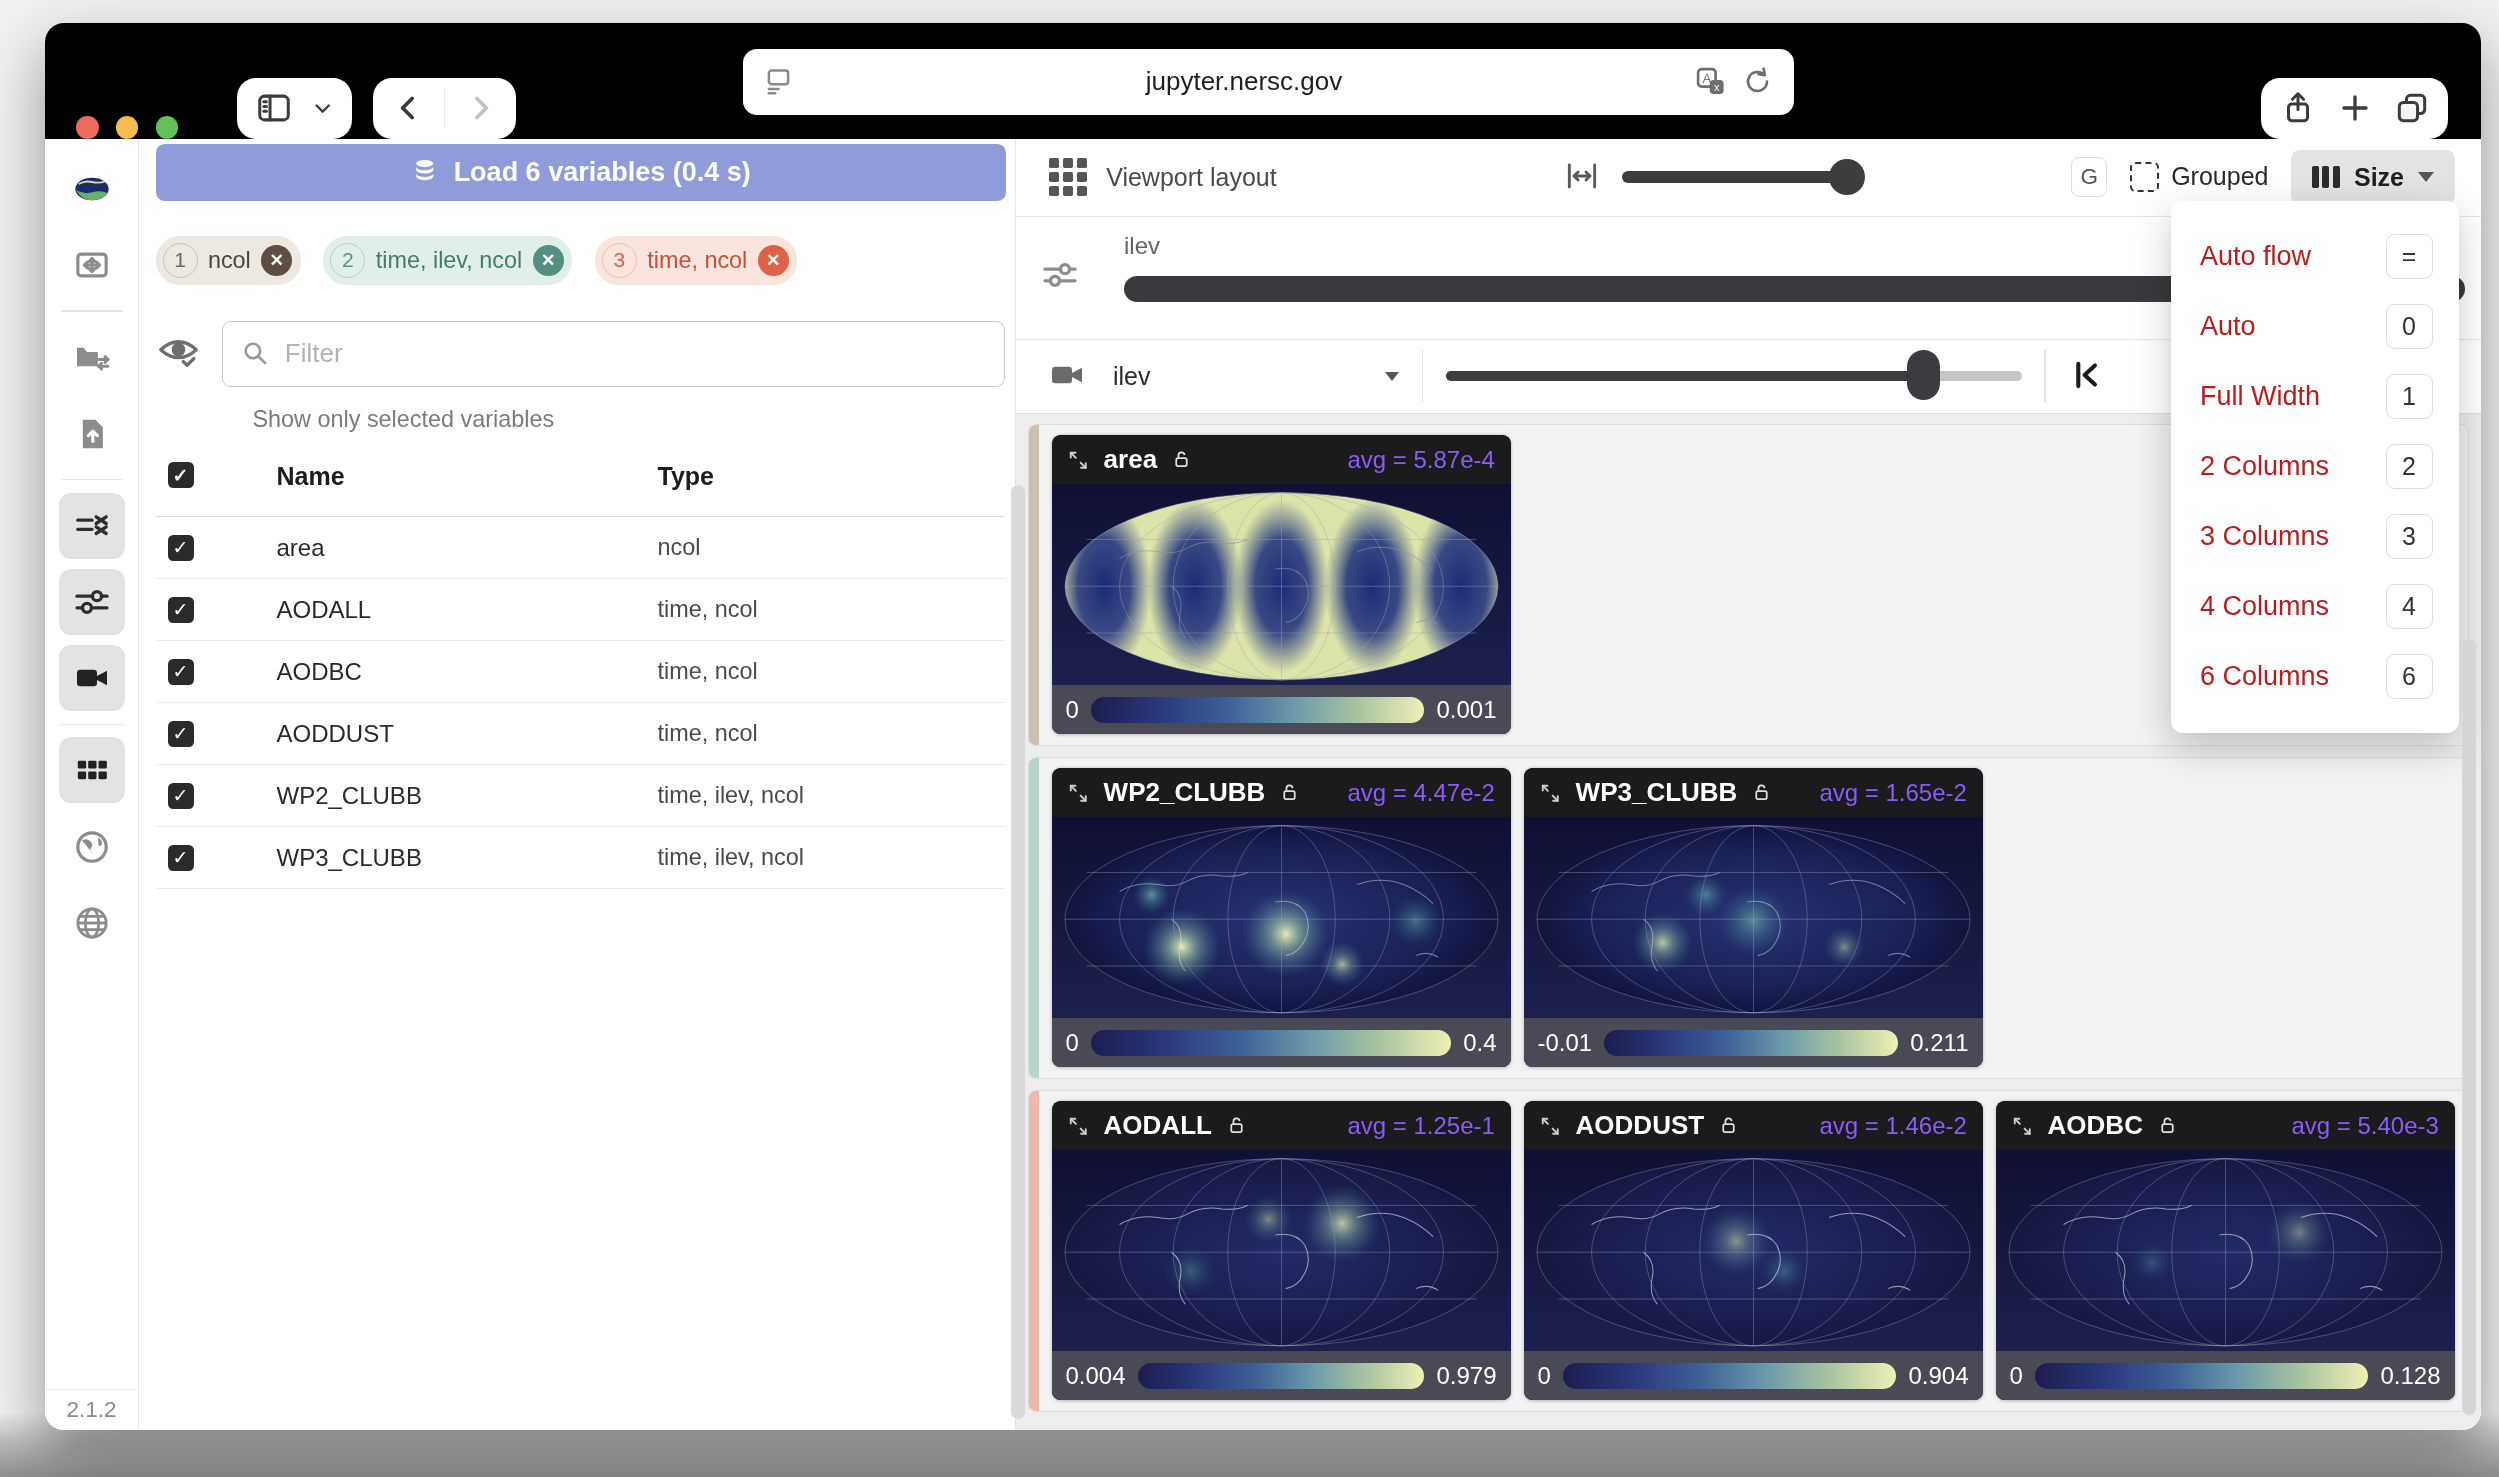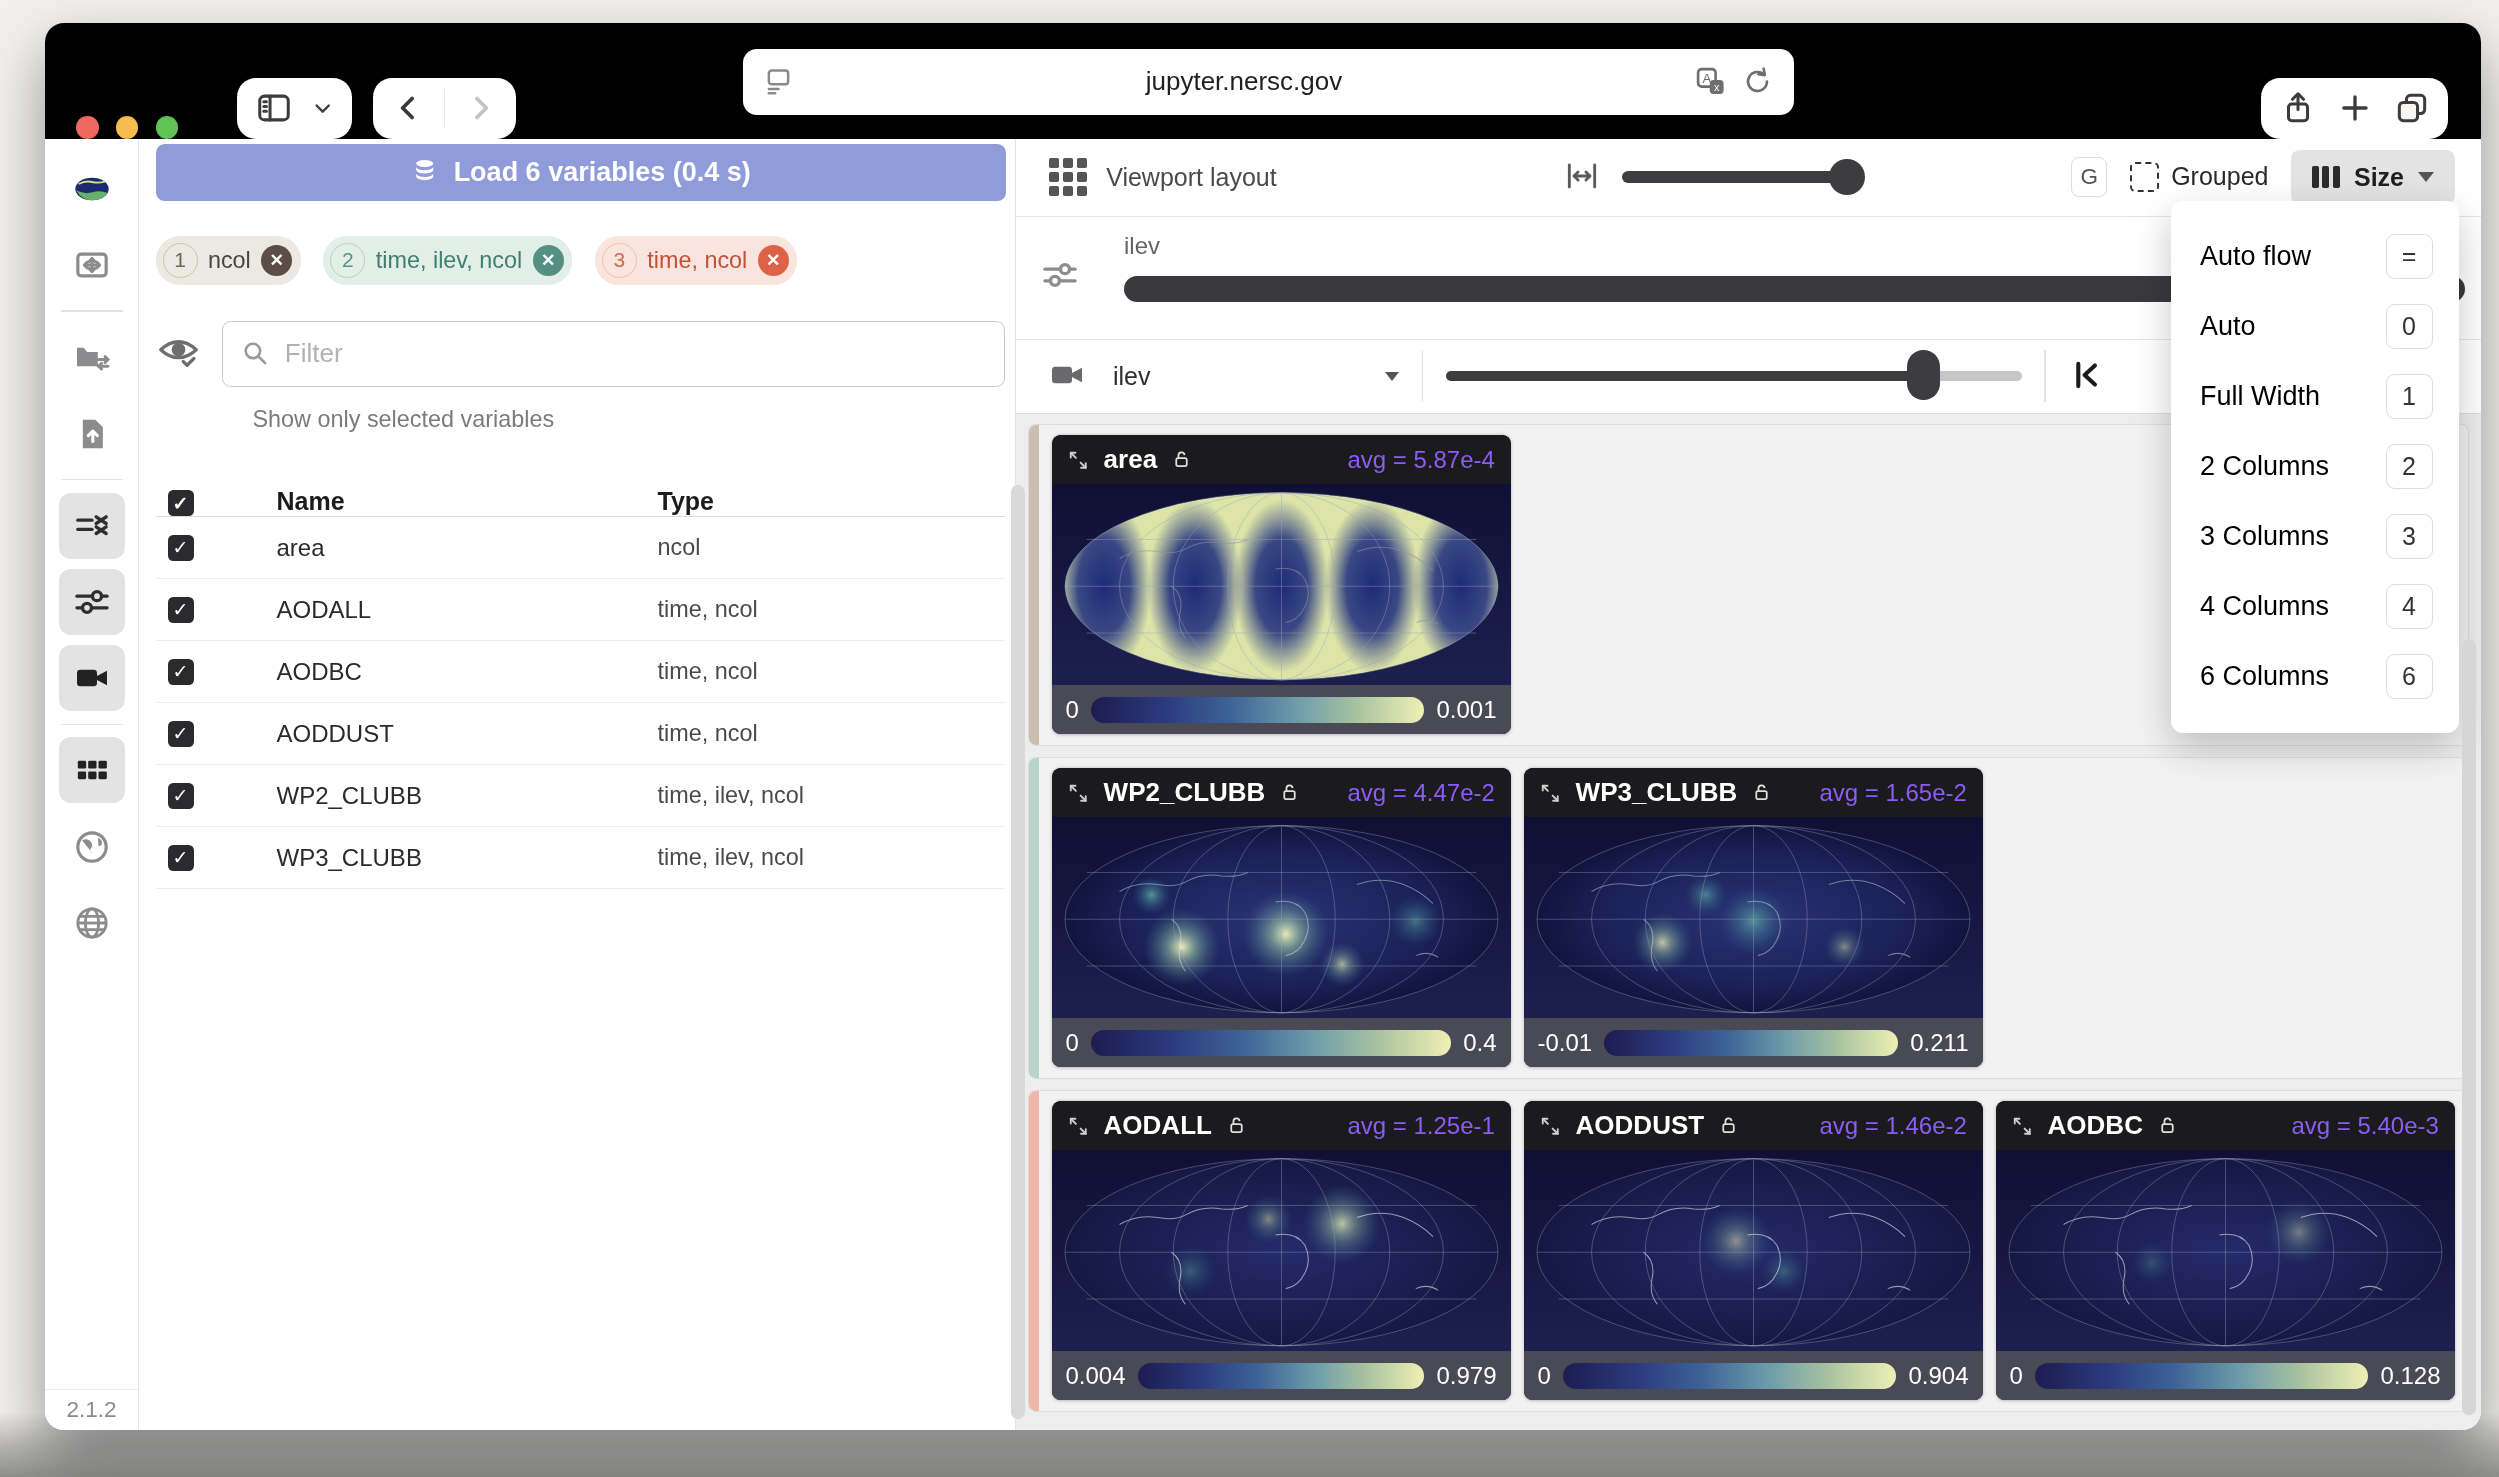--- a/index.html
+++ b/index.html
@@ -45,21 +45,21 @@
   .chip2 { background:#e2eee8; color:#427e6d; } .chip2 .chip-num{ border-color:#b5d0c6; color:#5a9384;} .chip2 .chip-x{ background:#549081; }
   .chip3 { background:#f9e4de; color:#c35138; } .chip3 .chip-num{ border-color:#eac0b5; color:#cc6a52;} .chip3 .chip-x{ background:#dd6247; }
   .filter-row { display:flex; align-items:center; margin-top:36px; gap:21px; }
   .eye-btn svg { width:45px; height:45px; }
   .filter-box { flex:1; height:66px; border:1.7px solid #c9c9cb; border-radius:8.7px; display:flex; align-items:center; padding:0 17.3px; gap:14px; background:#fff; }
   .filter-box svg { width:31px; height:31px; }
   .filter-input { border:none; outline:none; font-size:26px; color:#333; flex:1; font-family:Liberation Sans, sans-serif; }
   .filter-input::placeholder { color:#b2b2b4; }
   .show-only { font-size:23.4px; color:#7b7b7d; margin:19px 0 8px 97px; }
   .vtable { margin-top:29.4px; }
-  .vrow-h { display:flex; align-items:flex-end; height:55px; font-weight:bold; font-size:25px; color:#1c1c1e; border-bottom:1.7px solid #dcdcdc; }
+  .vrow-h { display:flex; align-items:flex-start; height:55px; font-weight:bold; font-size:25px; color:#1c1c1e; border-bottom:1.7px solid #dcdcdc; }
   .vrow { display:flex; align-items:center; height:62px; font-size:24px; color:#2a2a2c; border-bottom:1.7px solid #ececec; }
   .cb { width:26px; height:26px; background:#2b2b2d; border-radius:5.2px; margin:0 0 0 12px; color:#fff; font-size:19px; display:flex; align-items:center; justify-content:center; }
   .cb::after { content:"✓"; }
   .col-name { margin-left:83px; width:381px; }
   .col-type { color:#4a4a4c; font-size:23.4px; }
   .splitter { position:absolute; right:-10.4px; top:346px; bottom:10.4px; width:14px; border-radius:7px; background:#d9d9d9; z-index:5; }
 
   
   .main { flex:1; background:#ededed; position:relative; overflow:hidden; }
   .hrow { background:#ffffff; border-bottom:1.7px solid #e6e6e6; display:flex; align-items:center; position:relative; }
@@ -107,21 +107,21 @@
   .tile-name { font-weight:bold; font-size:26px; }
   .tile-avg { margin-left:auto; font-size:24px; color:#8b5cf6; }
   .map { height:201px; position:relative; } .mapsvg { display:block; width:100%; height:100%; }
   .tile-foot { height:49px; background:#4a4a56; color:#fff; display:flex; align-items:center; padding:0 14px; font-size:24px; gap:12px; }
   .cbar { flex:1; height:26px; border-radius:13px;
           background:linear-gradient(90deg,#1c1c4f 0%,#2c3a7e 22%,#3d6398 42%,#6e9daa 62%,#a9c3a0 80%,#eff0b4 100%); }
 
   .size-menu { position:absolute; top:62px; right:22.5px; width:288px; background:#fff; border-radius:12px;
                box-shadow:0 14px 38px rgba(0,0,0,.22); padding:21px 0; z-index:50; }
   .menu-item { height:70px; display:flex; align-items:center; padding:0 26px 0 29.4px; cursor:pointer; }
-  .menu-label { font-size:27px; color:#000000; }
+  .menu-label { font-size:27px; color:#b91c1c; }
   .menu-key { margin-left:auto; min-width:47px; height:45px; border:1.7px solid #dcdcdc; border-radius:8.7px;
               display:flex; align-items:center; justify-content:center; font-size:25px; color:#333; padding:0 8.7px; }
   .main-scroll { position:absolute; right:5.2px; top:500px; height:776px; width:14px; border-radius:7px; background:#d6d6d6; z-index:60; }
 </style>
 </head>
 <body>
 
 <svg width="0" height="0" style="position:absolute" aria-hidden="true">
   <defs>
     <linearGradient id="gSky" x1="0" y1="0" x2="0" y2="1">

